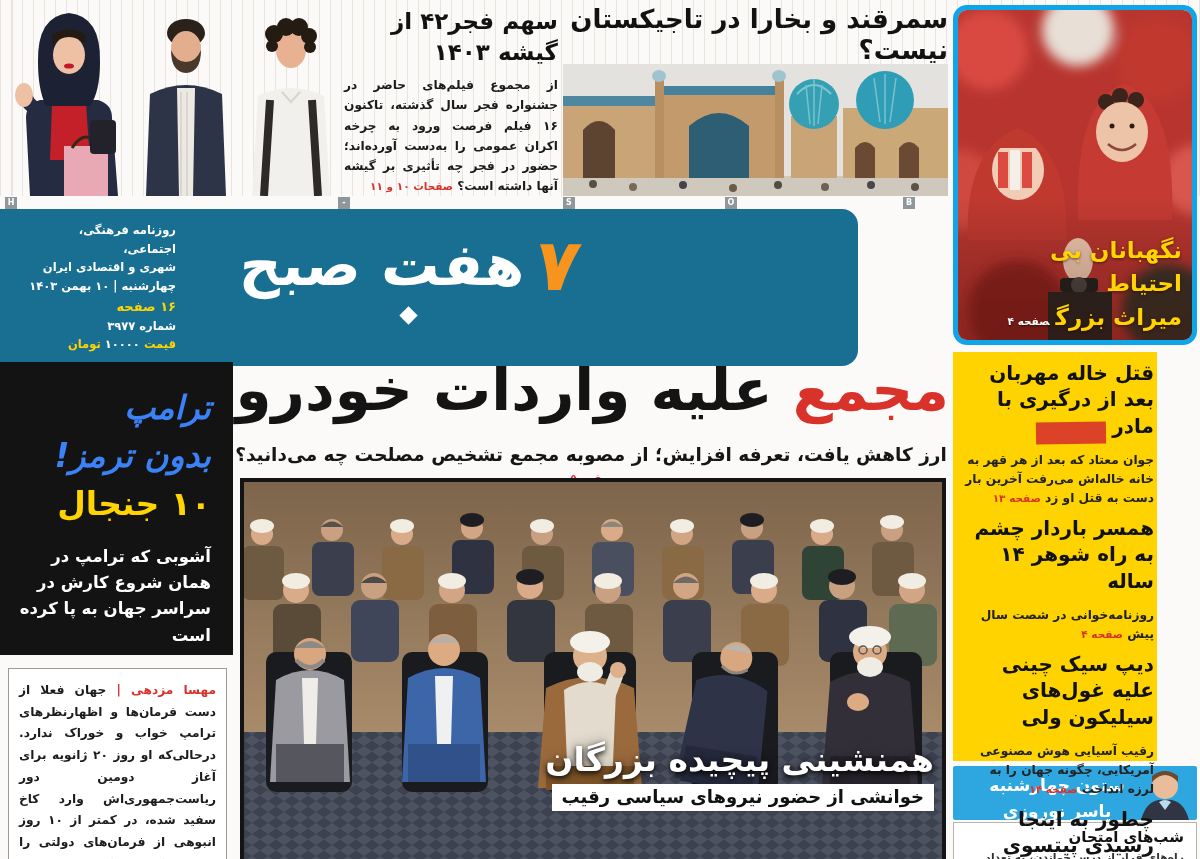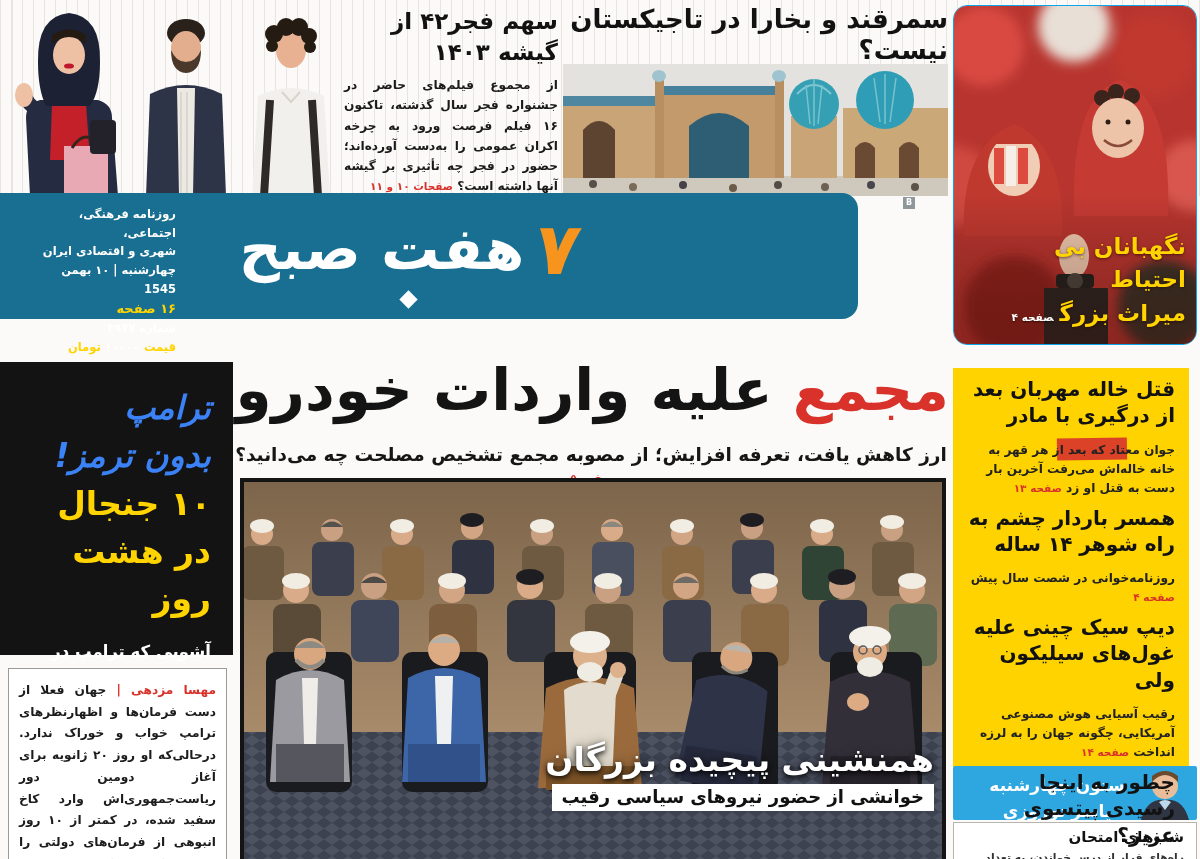--- a/index.html
+++ b/index.html
@@ -18,27 +18,27 @@
   .pageref{color:#d8322b;font-size:10.5px;font-weight:bold;white-space:nowrap;text-align:right;}
   #samarkand-hl{position:absolute;left:563px;top:4px;width:385px;direction:rtl;text-align:right;}
   #samarkand-hl .hl{font-size:26px;font-weight:bold;color:#121212;line-height:1.2;}
   #samarkand-hl .sub{margin-top:4px;font-size:13.5px;font-weight:bold;color:#222;}
   #samarkand-photo{position:absolute;left:563px;top:64px;width:385px;height:132px;}
   
   .tile{position:absolute;top:197px;width:12px;height:12px;background:#8f979b;color:#fff;
     font-size:8px;font-weight:bold;text-align:center;line-height:12px;}
   
   #fans-card{position:absolute;left:953px;top:5px;width:244px;height:340px;border-radius:14px;
-    overflow:hidden;border:1px solid #0ea5e9;}
+    overflow:hidden;border:5px solid #0ea5e9;}
   #fans-text{position:absolute;right:10px;top:224px;width:210px;direction:rtl;text-align:right;}
   #fans-text .yl{color:#ffd400;font-size:23px;font-weight:bold;line-height:1.45;
     text-shadow:0 1px 3px rgba(40,10,5,.65);}
   #fans-text .pageref{color:#fff;font-size:10.5px;margin-right:6px;text-shadow:0 1px 2px rgba(0,0,0,.6);}
   
-  #masthead{position:absolute;left:0;top:193px;width:858px;height:126px;background:#186f92;
+  #masthead{position:absolute;left:0;top:209px;width:858px;height:157px;background:#186f92;
     border-radius:0 16px 16px 0;}
   #masthead-info{position:absolute;left:26px;top:12px;width:150px;direction:rtl;text-align:right;
     color:#fff;font-size:11.5px;font-weight:bold;line-height:1.62;}
   #masthead-info .yellow{color:#ffd400;}
   #masthead-info .pages{color:#ffd400;font-size:13px;}
   #wordmark{position:absolute;left:250px;top:14px;width:330px;height:100px;direction:rtl;
     text-align:center;white-space:nowrap;}
   #wordmark .num{color:#f7941d;font-size:72px;font-weight:bold;vertical-align:middle;
     display:inline-block;transform:skewX(-8deg);}
   #wordmark .name{color:#fff;font-size:58px;font-weight:bold;vertical-align:middle;
@@ -64,22 +64,22 @@
   #trump-body .byline{color:#d8322b;}
   
   #main-photo{position:absolute;left:240px;top:478px;width:706px;height:381px;
     border:4px solid #141414;border-bottom:none;overflow:hidden;background:#4d7c0f;}
   #photo-caption{position:absolute;right:8px;top:258px;width:480px;direction:rtl;text-align:right;}
   #photo-caption .big{color:#fff;font-size:33px;font-weight:bold;
     text-shadow:0 2px 5px rgba(0,0,0,.85),0 0 12px rgba(0,0,0,.5);}
   #photo-caption .bar{display:inline-block;background:#fff;color:#111;font-size:18px;font-weight:bold;
     padding:2px 10px 4px;margin-top:5px;}
   
-  #sidebar{position:absolute;left:953px;top:368px;width:236px;height:409px;background:#ffd300;
-    direction:rtl;text-align:right;padding:8px 14px 0 10px;}
+  #sidebar{position:absolute;left:953px;top:352px;width:204px;height:409px;background:#ffd300;
+    direction:rtl;text-align:right;padding:8px 3px 0 10px;}
   .sb-item{position:relative;margin-bottom:7px;}
   .sb-item .t{font-size:20px;font-weight:bold;color:#121212;line-height:1.32;position:relative;z-index:1;}
   .sb-item .s{font-size:12.2px;font-weight:bold;color:#222;line-height:1.55;margin-top:12px;
     position:relative;z-index:1;}
   #crime-stamp{position:absolute;right:48px;top:62px;width:70px;height:22px;background:#d8322b;
     transform:rotate(-1deg);z-index:0;opacity:.9;}
   
   #column-box{position:absolute;left:953px;top:766px;width:244px;height:54px;background:#2ea7e0;
     border-radius:2px;overflow:hidden;}
   #column-box .txt{position:absolute;right:70px;top:7px;width:140px;direction:rtl;text-align:center;
@@ -236,21 +236,21 @@
     <div id="fans-text">
       <div class="yl">نگهبانان بی احتیاط</div>
       <div class="yl"><span>میراث بزرگ</span><span class="pageref">صفحه ۴</span></div>
     </div>
   </div>
 
   <div id="masthead">
     <div id="masthead-info">
       <div>روزنامه فرهنگی، اجتماعی،</div>
       <div>شهری و اقتصادی ایران</div>
-      <div>چهارشنبه | ۱۰ بهمن 1545</div>
+      <div>چهارشنبه | ۱۰ بهمن ۱۴۰۳</div>
       <div class="pages">۱۶ صفحه</div>
       <div>شماره ۳۹۷۷</div>
       <div><span class="yellow">قیمت</span> <span>۱۰۰۰۰</span> <span class="yellow">تومان</span></div>
     </div>
     <div id="wordmark">
       <span class="num">۷</span>
       <span class="name">هفت صبح</span>
       <span class="diamond"></span>
     </div>
   </div>
@@ -259,21 +259,20 @@
     <span class="red">مجمع</span><span class="black"> علیه واردات خودرو</span>
   </div>
   <div id="main-subheadline">
     <span>ارز کاهش یافت، تعرفه افزایش؛ از مصوبه مجمع تشخیص مصلحت چه می‌دانید؟ </span><span class="pageref">صفحه ۵</span>
   </div>
 
   <div id="trump-box">
     <div class="w">ترامپ</div>
     <div class="w">بدون ترمز!</div>
     <div class="y">۱۰ جنجال</div>
-    <div class="y">در هشت روز</div>
     <div class="sub">آشوبی که ترامپ در همان شروع کارش در سراسر جهان به پا کرده است</div>
   </div>
   <div id="trump-body">
     <span class="byline">مهسا مزدهی | </span><span>جهان فعلا از دست فرمان‌ها و اظهارنظرهای ترامپ خواب و خوراک ندارد. درحالی‌که او روز ۲۰ ژانویه برای آغاز دومین دور ریاست‌جمهوری‌اش وارد کاخ سفید شده، در کمتر از ۱۰ روز انبوهی از فرمان‌های دولتی را صادر کرده که مهاجران، کشورهای دور و نزدیک و حتی یاران قدیمی‌اش را تحت‌تاثیر قرار داده و به دردسر انداخته است. دونالد ترامپ در تمام اظهارنظرها و فرمان‌هایی که با قلدری صادر یا مطرح کرده است، یک پیام واضح دارد: یا به خواسته‌های من تن می‌دهید یا با بحران‌های</span>
   </div>
 
   <div id="main-photo">
     <svg width="698" height="377" viewBox="0 0 698 377">
       <defs>
         <linearGradient id="wall" x1="0" y1="0" x2="0" y2="1">

